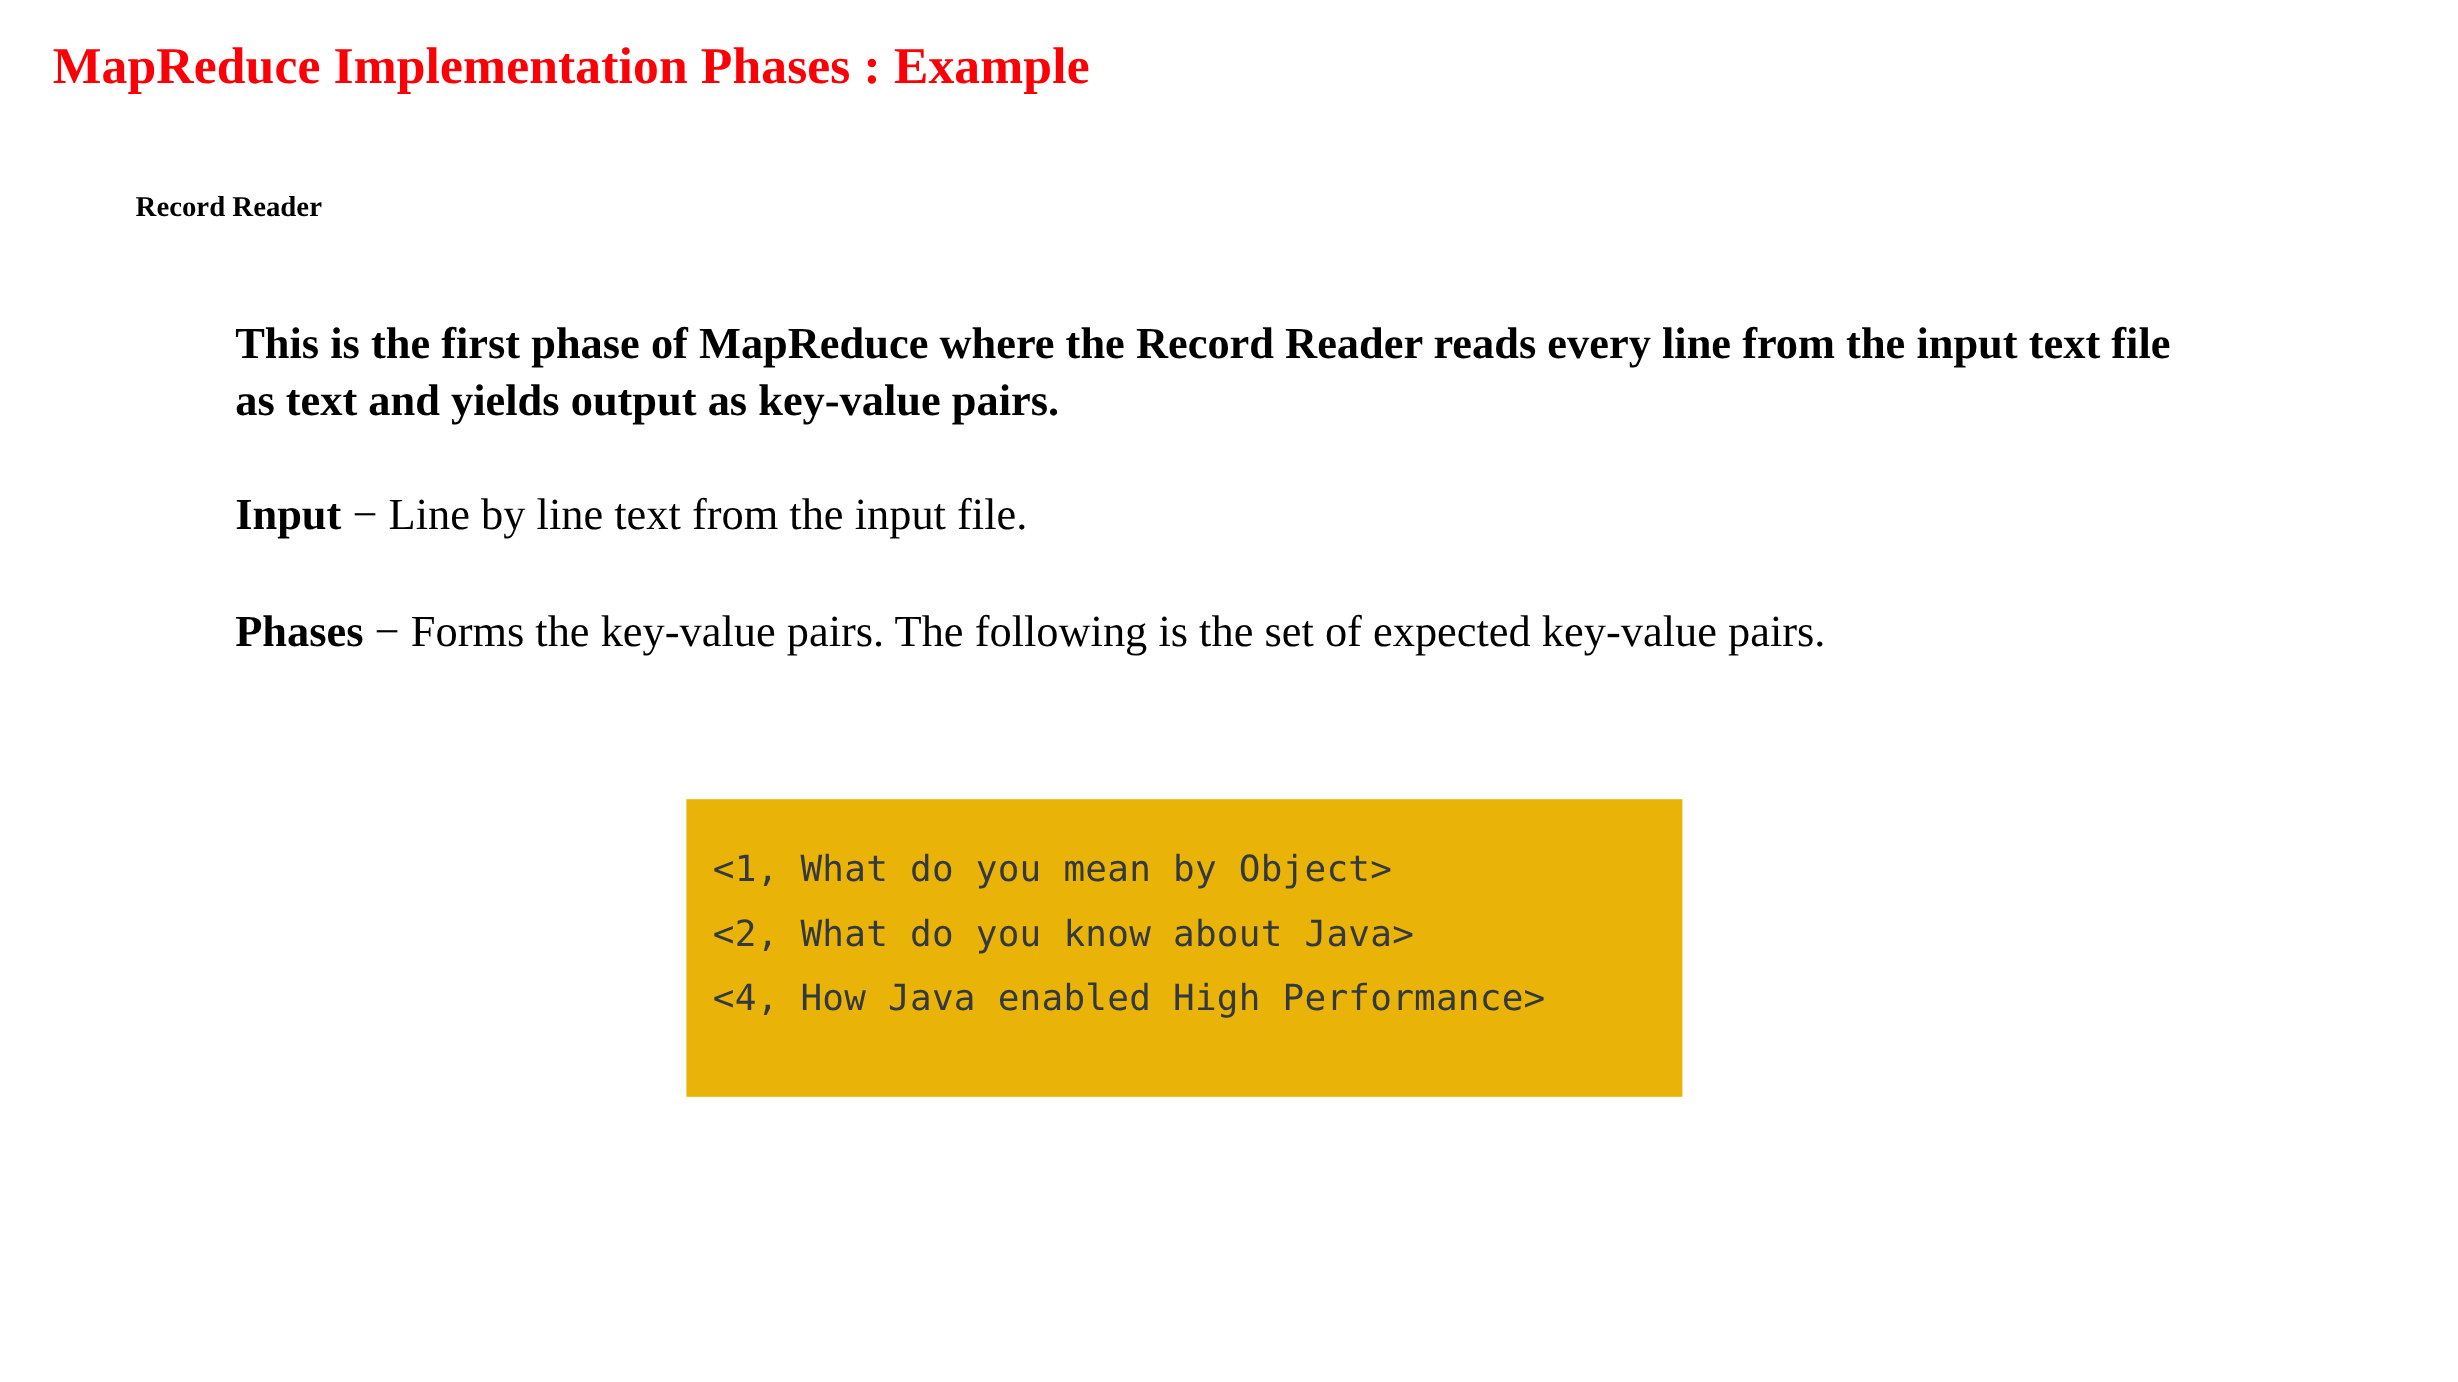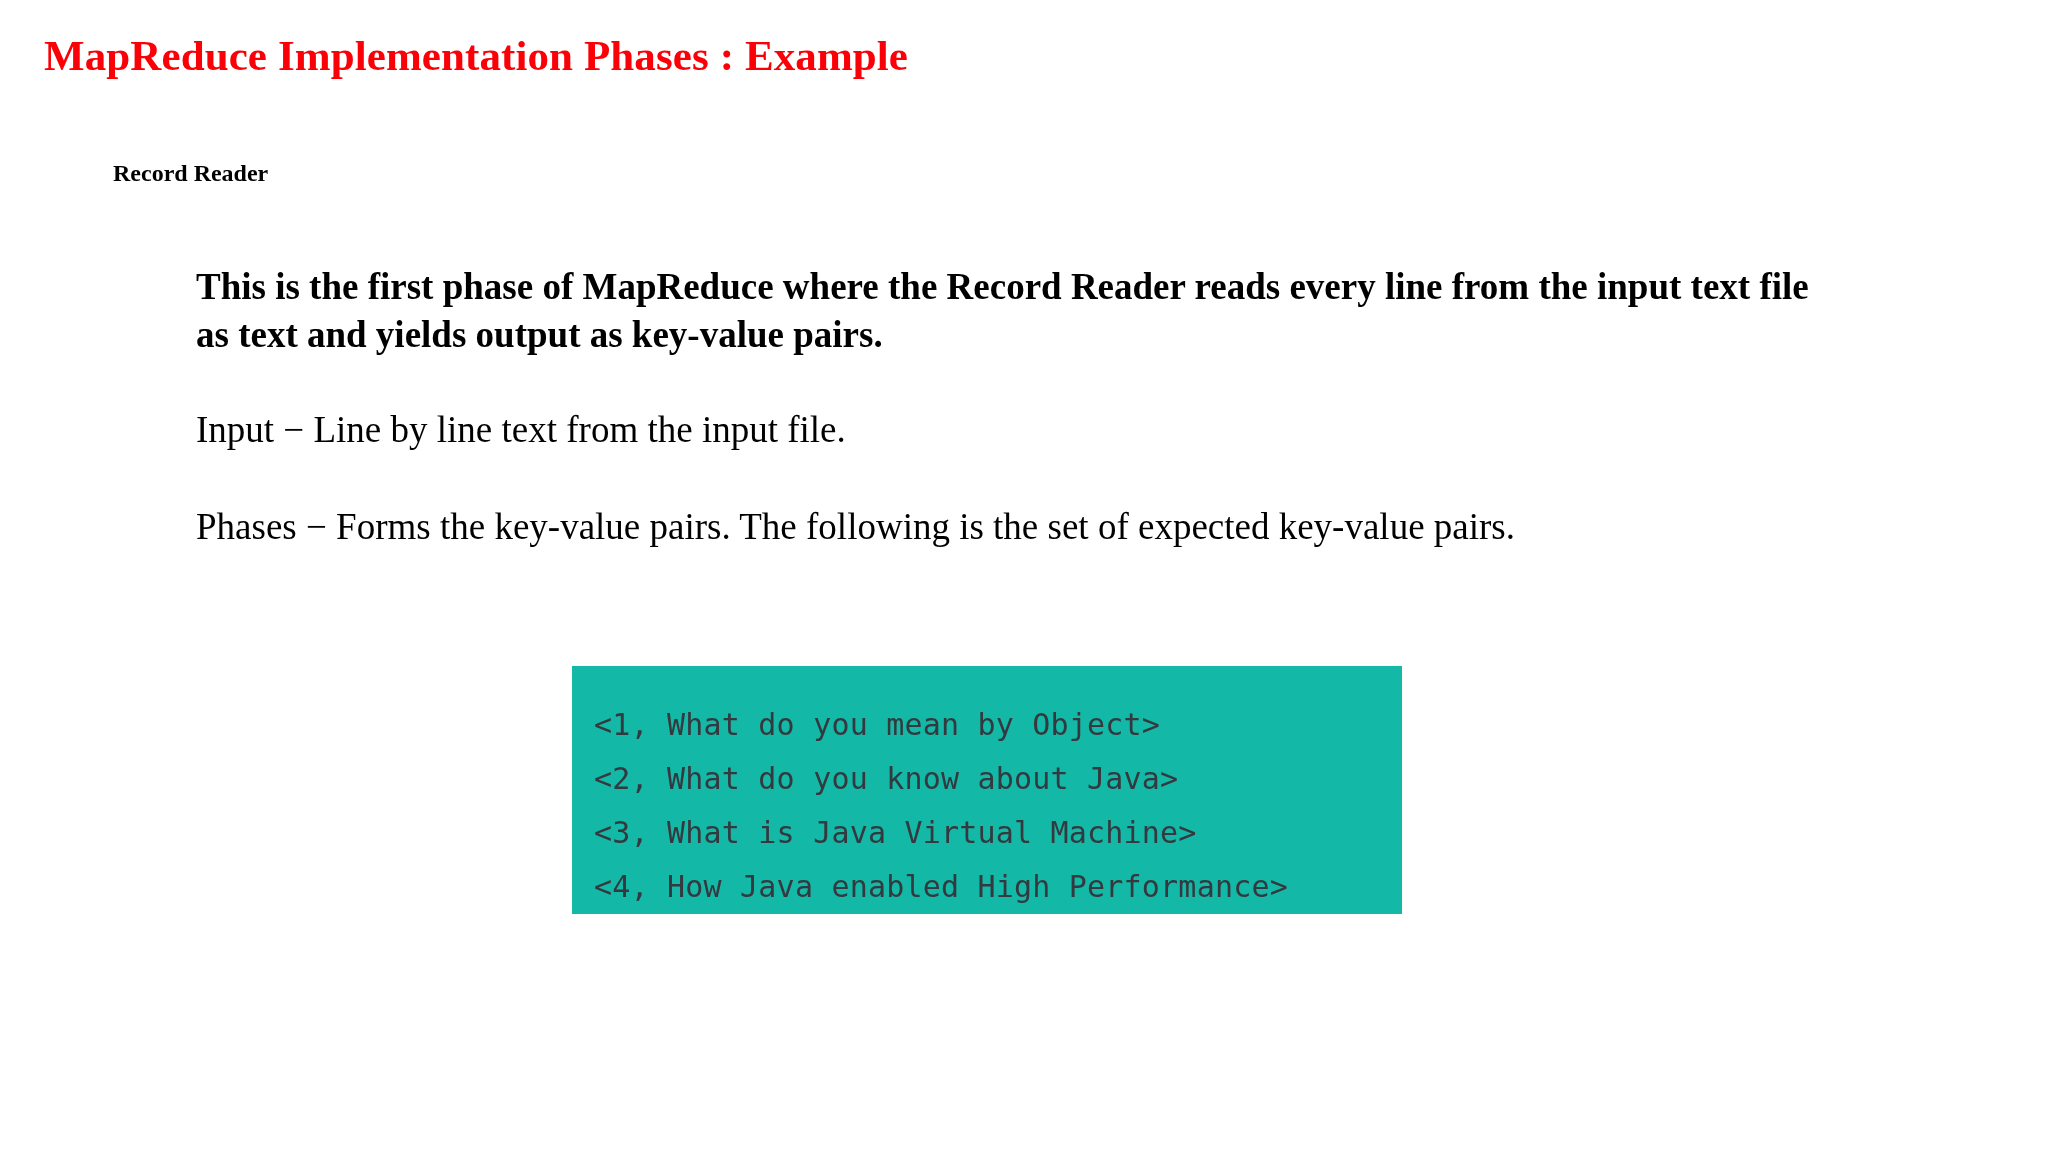--- a/index.html
+++ b/index.html
@@ -72,34 +72,34 @@
   .para.spaced-input {
     margin-top: 47px;
     white-space: nowrap;
   }
   .para.spaced-output {
     margin-top: 49px;
     white-space: nowrap;
   }
   .para b,
   .lead-term {
-    font-weight: normal;
+    font-weight: bold;
   }
   .dash {
     font-weight: normal;
   }
 
   
   .code-block {
     position: absolute;
     left: 572px;
     top: 666px;
     width: 830px;
     height: 248px;
-    background: #14b8a6;
+    background: #eab308;
     box-sizing: border-box;
     padding: 32px 0 0 22px;
   }
   .code-line {
     font-family: "DejaVu Sans Mono", "Liberation Mono", monospace;
     font-size: 30px;
     line-height: 54px;
     color: #33393f;
     white-space: pre;
     letter-spacing: 0.2px;
@@ -120,17 +120,16 @@
 
     <p class="para spaced-input"><span class="lead-term">Input</span><span class="dash">&nbsp;−&nbsp;</span><span>Line by line text from the input file.</span></p>
 
     <p class="para spaced-output"><span class="lead-term">Phases</span><span class="dash">&nbsp;−&nbsp;</span><span>Forms the key-value pairs. The following is the set of expected key-value pairs.</span></p>
 
   </div>
 
   <div class="code-block">
     <div class="code-line">&lt;1, What do you mean by Object&gt;</div>
     <div class="code-line">&lt;2, What do you know about Java&gt;</div>
-    <div class="code-line">&lt;3, What is Java Virtual Machine&gt;</div>
     <div class="code-line">&lt;4, How Java enabled High Performance&gt;</div>
   </div>
 
 </div>
 
 </body></html>

